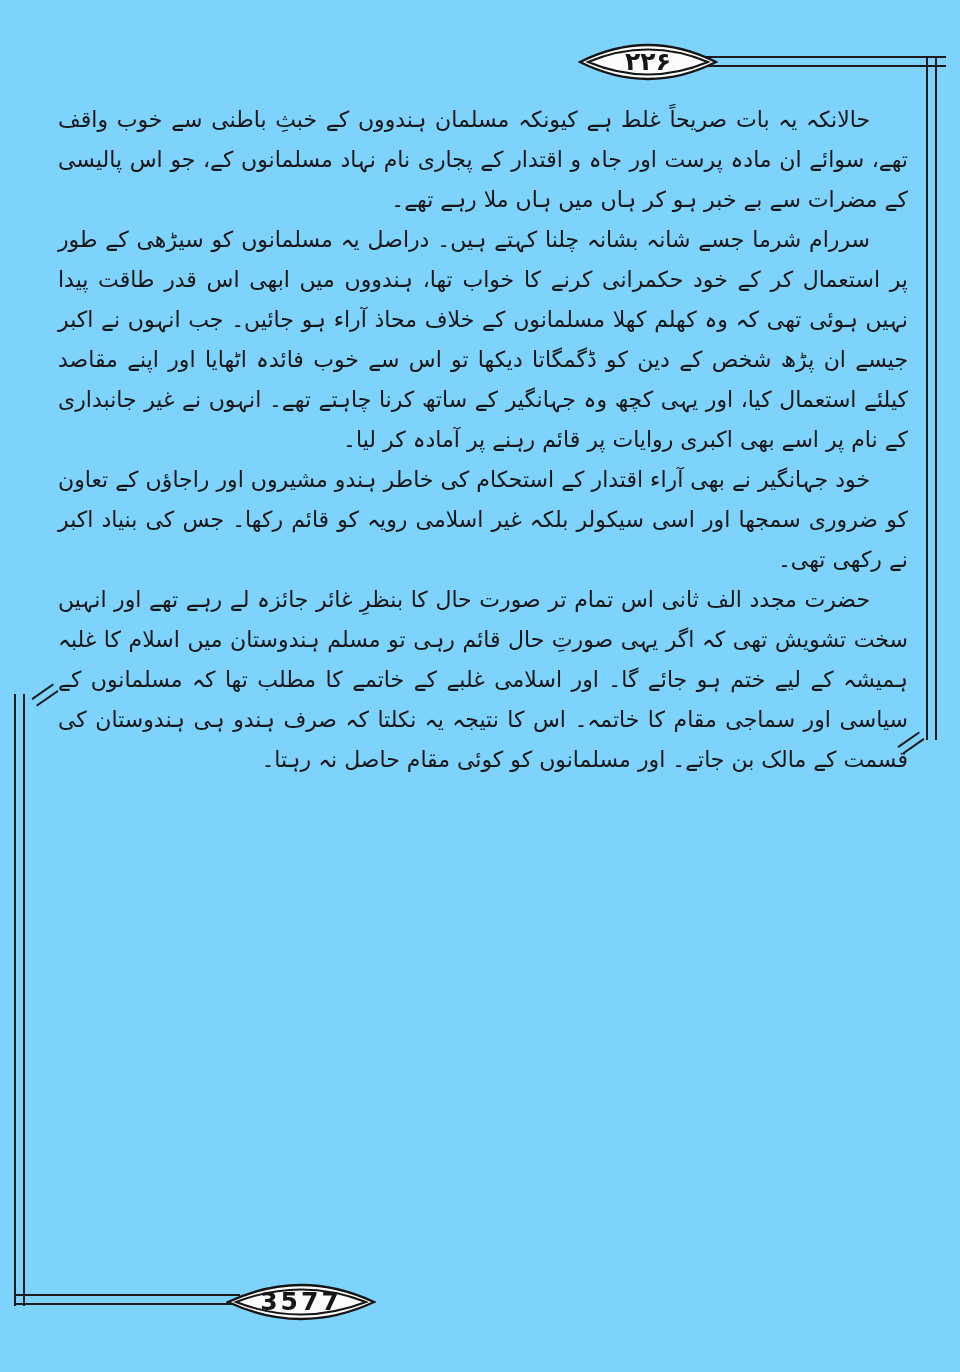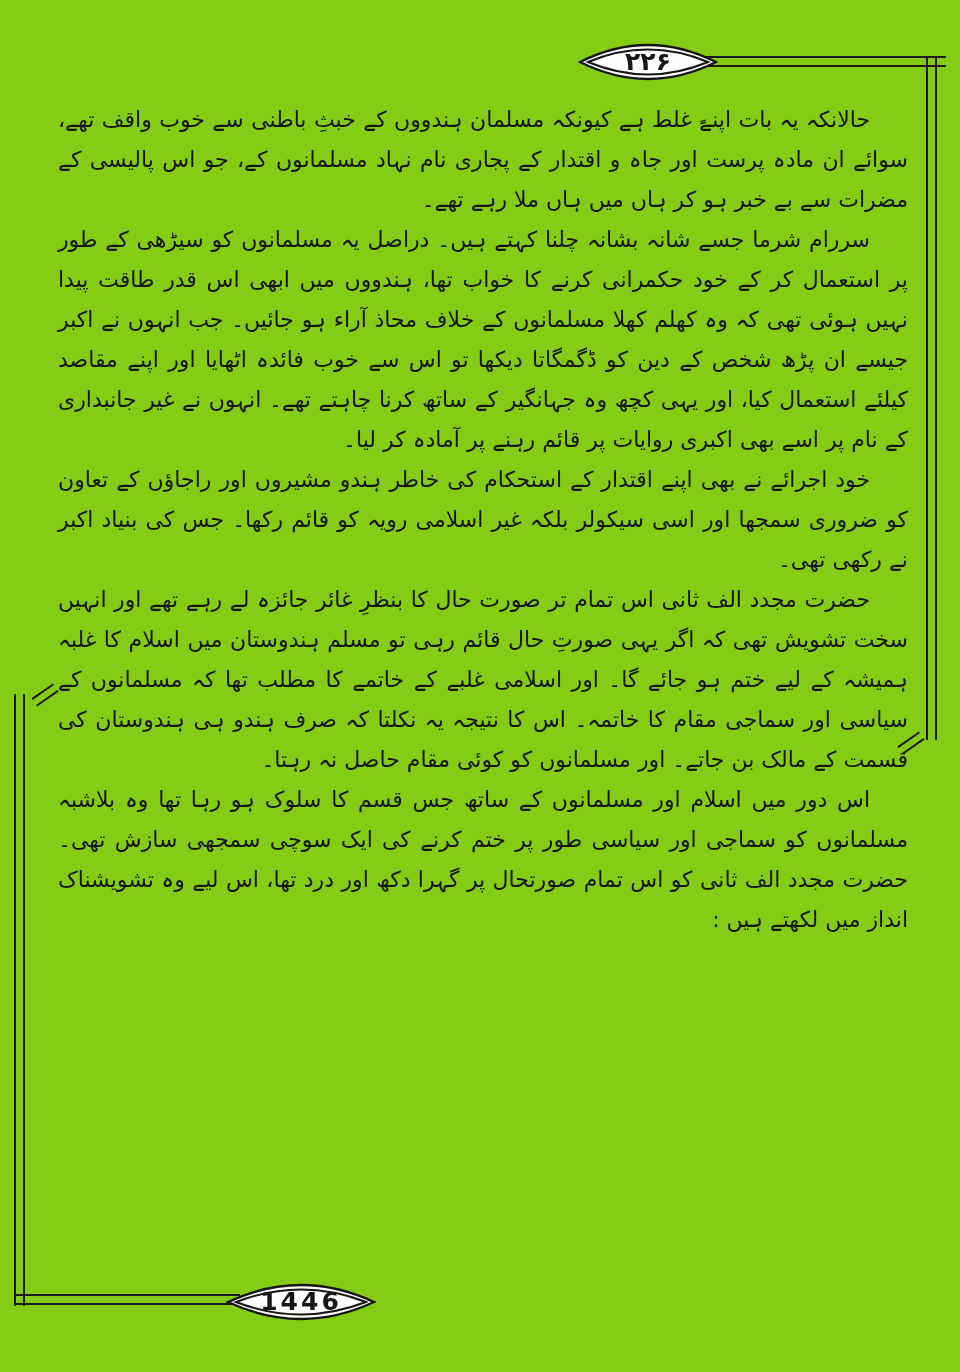--- a/index.html
+++ b/index.html
@@ -5,21 +5,21 @@
   html, body {
     margin: 0;
     padding: 0;
     background: #e9e9e6;
   }
   .page {
     position: relative;
     width: 960px;
     height: 1372px;
     margin: 0 auto;
-    background: #84cc16;
+    background: #7dd3fc;
     overflow: hidden;
     font-family: "DejaVu Sans", sans-serif;
     color: #161616;
   }
 
   
   .rule-h {
     position: absolute;
     height: 7px;
     border-top: 2.5px solid #1b1b1b;
@@ -107,24 +107,23 @@
       <path d="M10,26 Q70,1 130,26 Q70,51 10,26 Z" fill="none" stroke="#161616" stroke-width="2"></path>
     </svg>
     <span class="cartouche-num">۲۲۶</span>
   </div>
 
   <div class="cartouche cartouche-bottom">
     <svg width="150" height="52" viewBox="0 0 150 52">
       <path d="M2,26 Q75,-8 148,26 Q75,60 2,26 Z" fill="#fcfcfa" stroke="#161616" stroke-width="2.4"></path>
       <path d="M10,26 Q75,1 140,26 Q75,51 10,26 Z" fill="none" stroke="#161616" stroke-width="2"></path>
     </svg>
-    <span class="cartouche-num">1446</span>
+    <span class="cartouche-num">3577</span>
   </div>
 
   <div class="text-block">
-    <p class="body-para">حالانکہ یہ بات اپنےً غلط ہے کیونکہ مسلمان ہندووں کے خبثِ باطنی سے خوب واقف تھے، سوائے ان مادہ پرست اور جاہ و اقتدار کے پجاری نام نہاد مسلمانوں کے، جو اس پالیسی کے مضرات سے بے خبر ہو کر ہاں میں ہاں ملا رہے تھے۔</p>
+    <p class="body-para">حالانکہ یہ بات صریحاً غلط ہے کیونکہ مسلمان ہندووں کے خبثِ باطنی سے خوب واقف تھے، سوائے ان مادہ پرست اور جاہ و اقتدار کے پجاری نام نہاد مسلمانوں کے، جو اس پالیسی کے مضرات سے بے خبر ہو کر ہاں میں ہاں ملا رہے تھے۔</p>
     <p class="body-para">سررام شرما جسے شانہ بشانہ چلنا کہتے ہیں۔ دراصل یہ مسلمانوں کو سیڑھی کے طور پر استعمال کر کے خود حکمرانی کرنے کا خواب تھا، ہندووں میں ابھی اس قدر طاقت پیدا نہیں ہوئی تھی کہ وہ کھلم کھلا مسلمانوں کے خلاف محاذ آراء ہو جائیں۔ جب انہوں نے اکبر جیسے ان پڑھ شخص کے دین کو ڈگمگاتا دیکھا تو اس سے خوب فائدہ اٹھایا اور اپنے مقاصد کیلئے استعمال کیا، اور یہی کچھ وہ جہانگیر کے ساتھ کرنا چاہتے تھے۔ انہوں نے غیر جانبداری کے نام پر اسے بھی اکبری روایات پر قائم رہنے پر آمادہ کر لیا۔</p>
-    <p class="body-para">خود اجرائے نے بھی اپنے اقتدار کے استحکام کی خاطر ہندو مشیروں اور راجاؤں کے تعاون کو ضروری سمجھا اور اسی سیکولر بلکہ غیر اسلامی رویہ کو قائم رکھا۔ جس کی بنیاد اکبر نے رکھی تھی۔</p>
+    <p class="body-para">خود جہانگیر نے بھی آراء اقتدار کے استحکام کی خاطر ہندو مشیروں اور راجاؤں کے تعاون کو ضروری سمجھا اور اسی سیکولر بلکہ غیر اسلامی رویہ کو قائم رکھا۔ جس کی بنیاد اکبر نے رکھی تھی۔</p>
     <p class="body-para">حضرت مجدد الف ثانی اس تمام تر صورت حال کا بنظرِ غائر جائزہ لے رہے تھے اور انہیں سخت تشویش تھی کہ اگر یہی صورتِ حال قائم رہی تو مسلم ہندوستان میں اسلام کا غلبہ ہمیشہ کے لیے ختم ہو جائے گا۔ اور اسلامی غلبے کے خاتمے کا مطلب تھا کہ مسلمانوں کے سیاسی اور سماجی مقام کا خاتمہ۔ اس کا نتیجہ یہ نکلتا کہ صرف ہندو ہی ہندوستان کی قسمت کے مالک بن جاتے۔ اور مسلمانوں کو کوئی مقام حاصل نہ رہتا۔</p>
-    <p class="body-para">اس دور میں اسلام اور مسلمانوں کے ساتھ جس قسم کا سلوک ہو رہا تھا وہ بلاشبہ مسلمانوں کو سماجی اور سیاسی طور پر ختم کرنے کی ایک سوچی سمجھی سازش تھی۔ حضرت مجدد الف ثانی کو اس تمام صورتحال پر گہرا دکھ اور درد تھا، اس لیے وہ تشویشناک انداز میں لکھتے ہیں :</p>
   </div>
 
 </div>
 
 </body></html>

